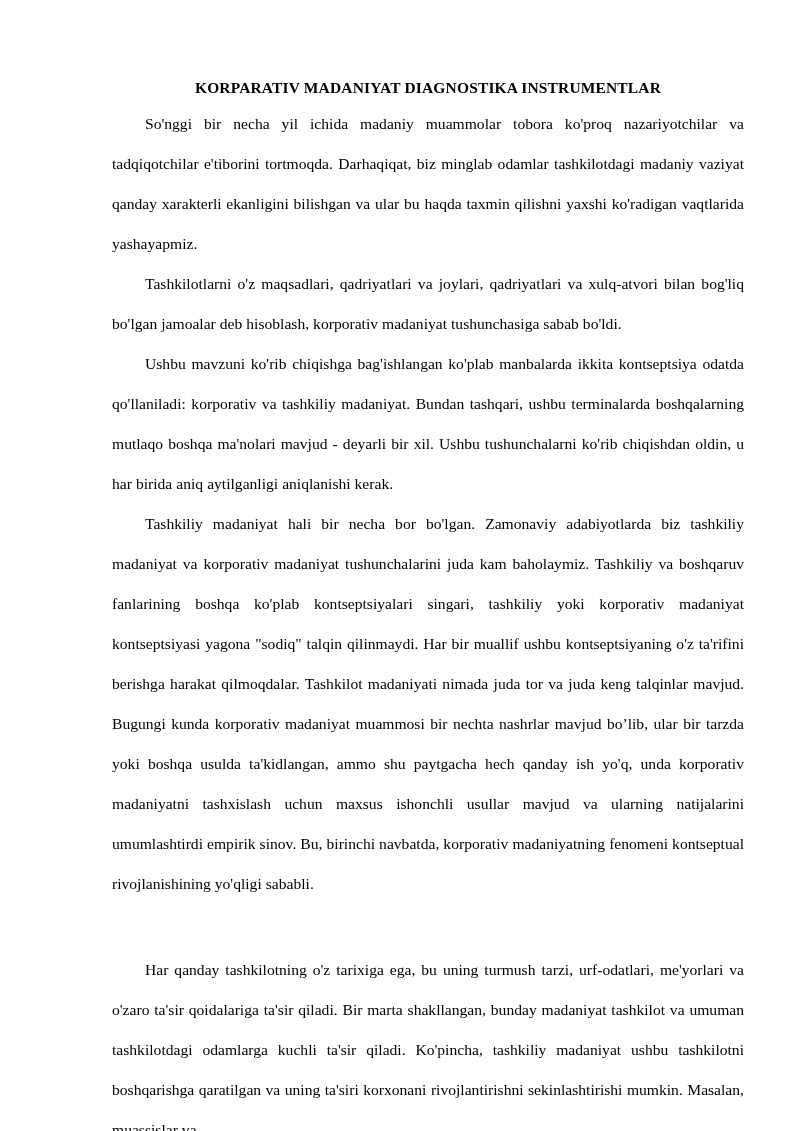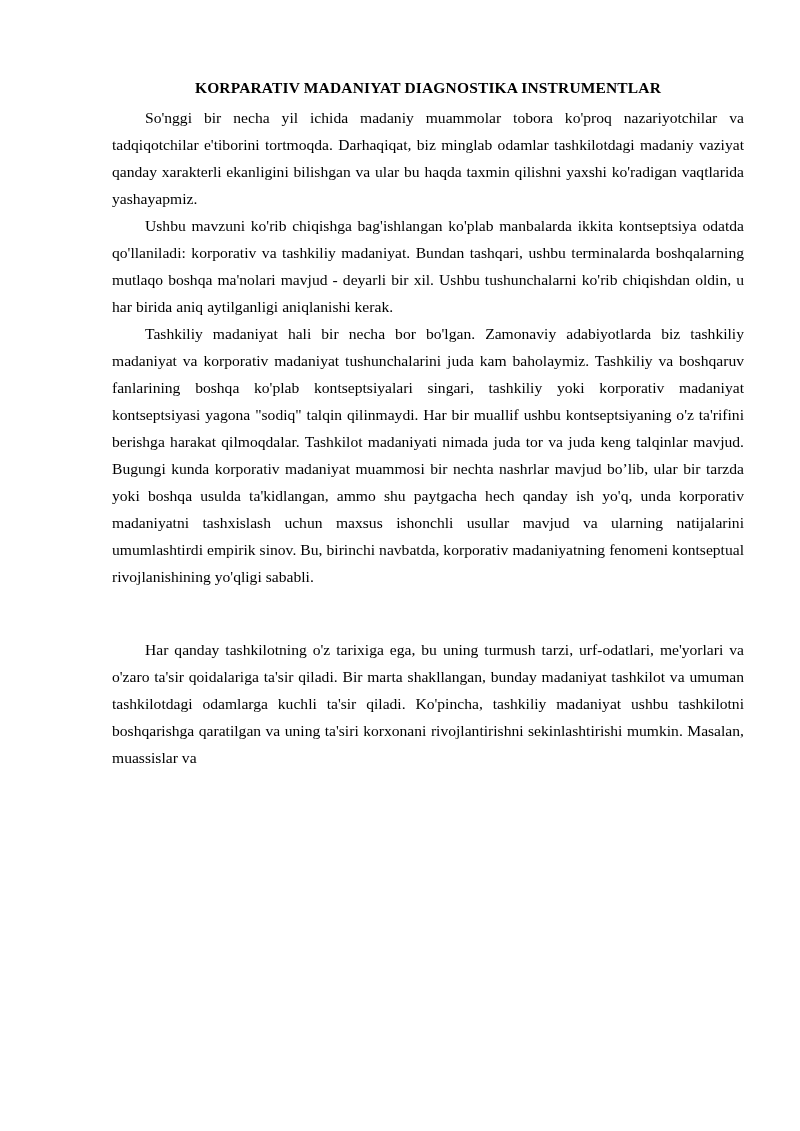--- a/index.html
+++ b/index.html
@@ -31,21 +31,21 @@
     font-size: 15.5px;
     font-weight: bold;
     text-align: center;
     line-height: 31.6px;
     margin: 0 0 0 0;
     letter-spacing: 0.15px;
     white-space: nowrap;
   }
   .para {
     font-size: 15.6px;
-    line-height: 27px;
+    line-height: 40px;
     text-align: justify;
     text-justify: inter-word;
     text-indent: 33px;
     margin: 0;
     padding: 0;
     hyphens: none;
     -webkit-hyphens: none;
     word-spacing: 0.1px;
   }
   .para:last-child {
@@ -56,20 +56,21 @@
 </head>
 <body>
 
 <div class="page">
   <div class="content">
 
     <h1 class="doc-title">KORPARATIV MADANIYAT DIAGNOSTIKA INSTRUMENTLAR</h1>
 
     <p class="para">So'nggi bir necha yil ichida madaniy muammolar tobora ko'proq nazariyotchilar va tadqiqotchilar e'tiborini tortmoqda. Darhaqiqat, biz minglab odamlar tashkilotdagi madaniy vaziyat qanday xarakterli ekanligini bilishgan va ular bu haqda taxmin qilishni yaxshi ko'radigan vaqtlarida yashayapmiz.</p>
 
+    <p class="para">Tashkilotlarni o'z maqsadlari, qadriyatlari va joylari, qadriyatlari va xulq-atvori bilan bog'liq bo'lgan jamoalar deb hisoblash, korporativ madaniyat tushunchasiga sabab bo'ldi.</p>
 
     <p class="para">Ushbu mavzuni ko'rib chiqishga bag'ishlangan ko'plab manbalarda ikkita kontseptsiya odatda qo'llaniladi: korporativ va tashkiliy madaniyat. Bundan tashqari, ushbu terminalarda boshqalarning mutlaqo boshqa ma'nolari mavjud - deyarli bir xil. Ushbu tushunchalarni ko'rib chiqishdan oldin, u har birida aniq aytilganligi aniqlanishi kerak.</p>
 
     <p class="para">Tashkiliy madaniyat hali bir necha bor bo'lgan. Zamonaviy adabiyotlarda biz tashkiliy madaniyat va korporativ madaniyat tushunchalarini juda kam baholaymiz. Tashkiliy va boshqaruv fanlarining boshqa ko'plab kontseptsiyalari singari, tashkiliy yoki korporativ madaniyat kontseptsiyasi yagona "sodiq" talqin qilinmaydi. Har bir muallif ushbu kontseptsiyaning o'z ta'rifini berishga harakat qilmoqdalar. Tashkilot madaniyati nimada juda tor va juda keng talqinlar mavjud. Bugungi kunda korporativ madaniyat muammosi bir nechta nashrlar mavjud bo’lib, ular bir tarzda yoki boshqa usulda ta'kidlangan, ammo shu paytgacha hech qanday ish yo'q, unda korporativ madaniyatni tashxislash uchun maxsus ishonchli usullar mavjud va ularning natijalarini umumlashtirdi empirik sinov. Bu, birinchi navbatda, korporativ madaniyatning fenomeni kontseptual rivojlanishining yo'qligi sababli.</p>
 
     <p class="para">Har qanday tashkilotning o'z tarixiga ega, bu uning turmush tarzi, urf-odatlari, me'yorlari va o'zaro ta'sir qoidalariga ta'sir qiladi. Bir marta shakllangan, bunday madaniyat tashkilot va umuman tashkilotdagi odamlarga kuchli ta'sir qiladi. Ko'pincha, tashkiliy madaniyat ushbu tashkilotni boshqarishga qaratilgan va uning ta'siri korxonani rivojlantirishni sekinlashtirishi mumkin. Masalan, muassislar va</p>
 
   </div>
 </div>
 

